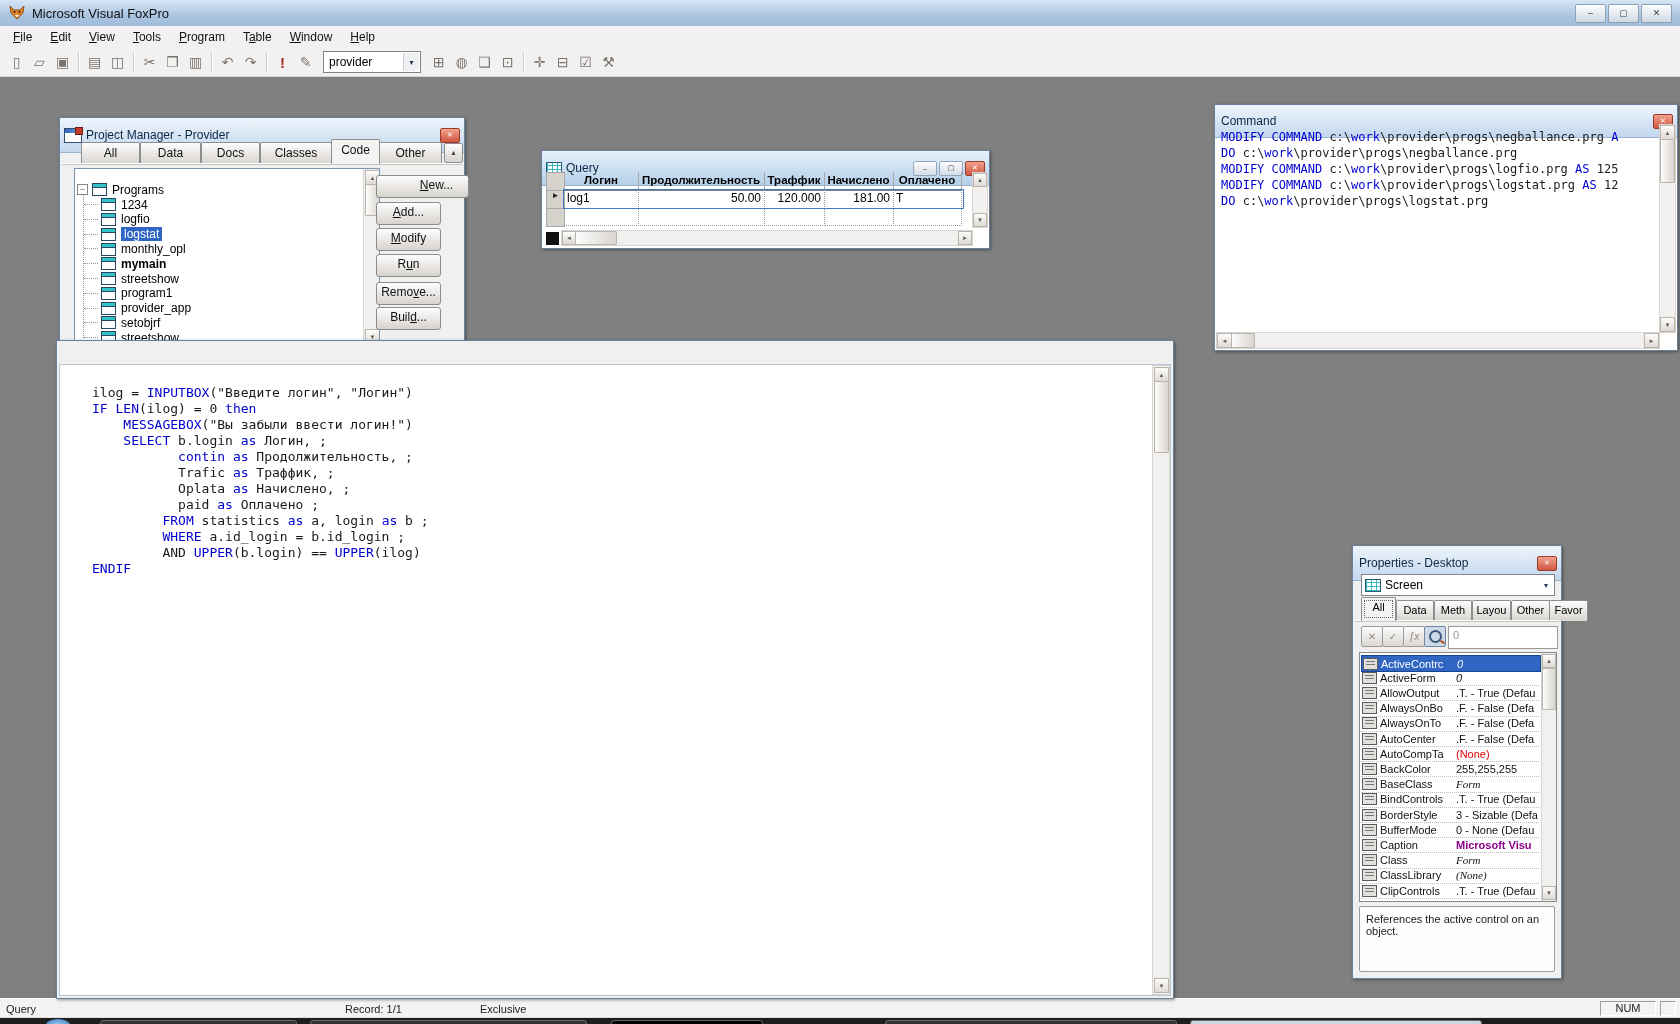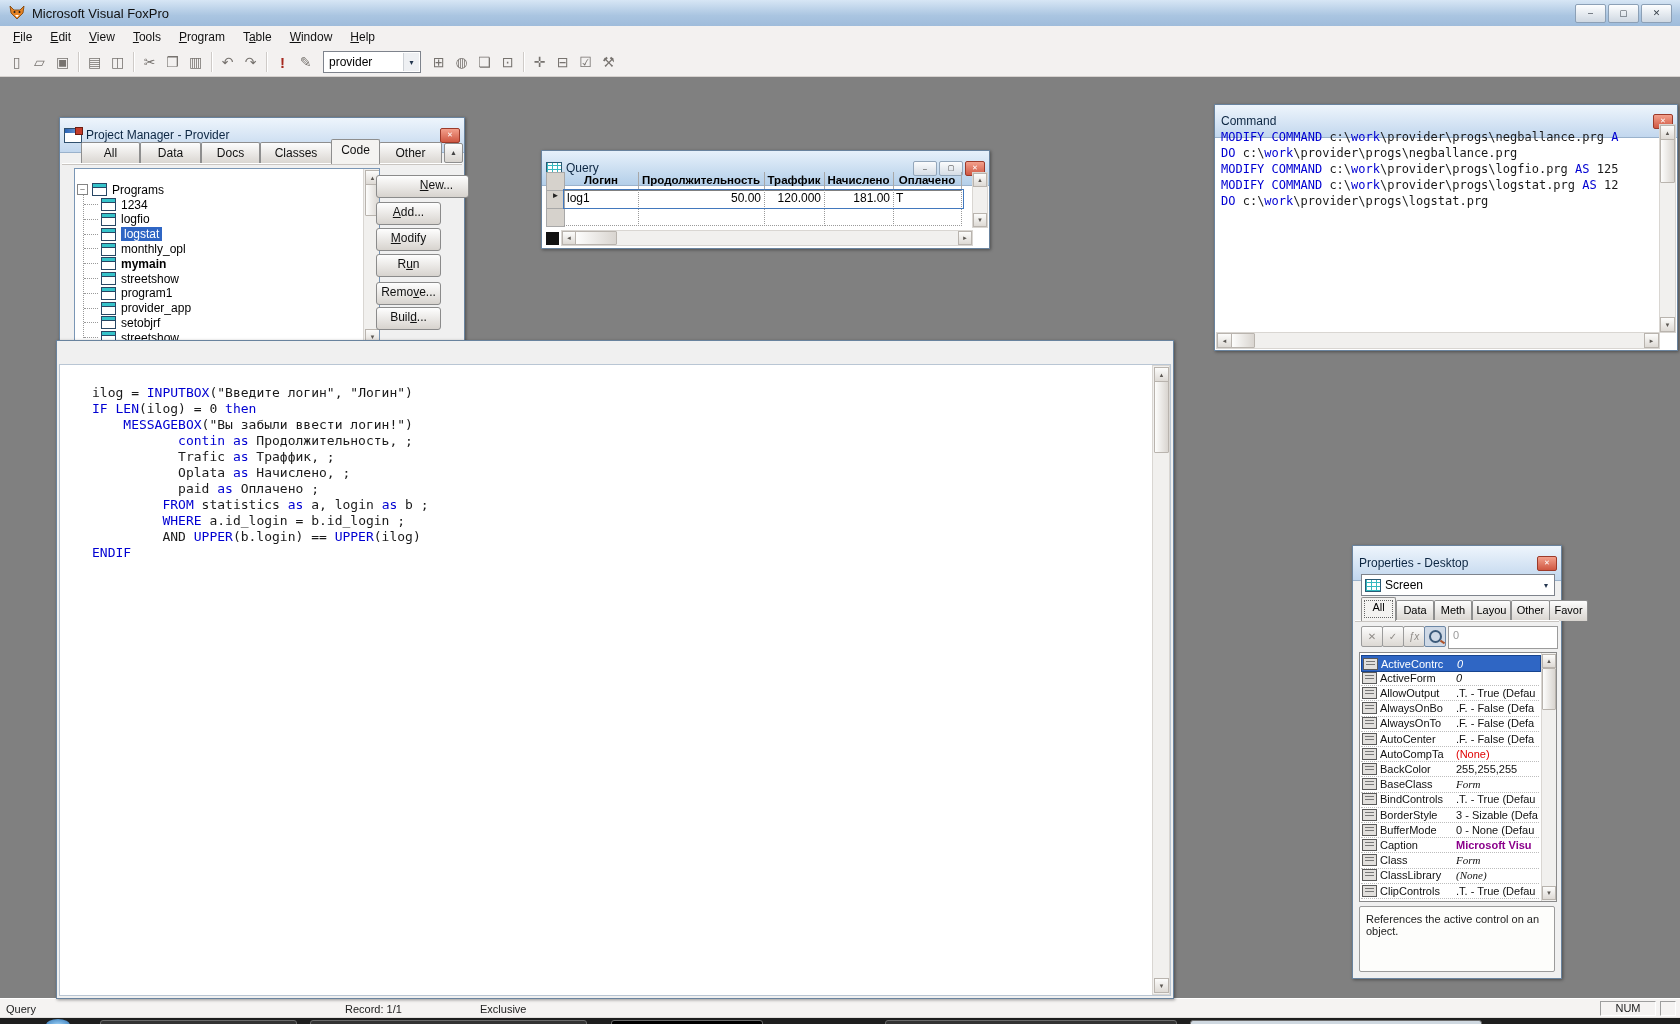--- a/index.html
+++ b/index.html
@@ -368,20 +368,21 @@
     <div class="sbarrow" style="right:0;top:0;width:13px;height:13px;">►</div>
   </div>
 </div>
 
 <div class="cwin" style="left:56px;top:340px;width:1116px;height:657px;z-index:4;">
   <div class="abs" style="left:2px;top:23px;right:2px;bottom:2px;background:#fff;border:1px solid #b9c6d4;">
     <div id="codetext" class="abs" style="left:32px;top:20px;right:20px;bottom:4px;overflow:hidden;">
         <div class="codeline"><span>ilog = </span><span class="kw">INPUTBOX</span><span>("Введите логин", "Логин")</span></div>
         <div class="codeline"><span class="kw">IF</span><span> </span><span class="kw">LEN</span><span>(ilog) = 0 </span><span class="kw">then</span></div>
         <div class="codeline"><span>    </span><span class="kw">MESSAGEBOX</span><span>("Вы забыли ввести логин!")</span></div>
+        <div class="codeline"><span>    </span><span class="kw">SELECT</span><span> b.login </span><span class="kw">as</span><span> Логин, ;</span></div>
         <div class="codeline"><span>           </span><span class="kw">contin</span><span> </span><span class="kw">as</span><span> Продолжительность, ;</span></div>
         <div class="codeline"><span>           Trafic </span><span class="kw">as</span><span> Траффик, ;</span></div>
         <div class="codeline"><span>           Oplata </span><span class="kw">as</span><span> Начислено, ;</span></div>
         <div class="codeline"><span>           paid </span><span class="kw">as</span><span> Оплачено ;</span></div>
         <div class="codeline"><span>         </span><span class="kw">FROM</span><span> statistics </span><span class="kw">as</span><span> a, login </span><span class="kw">as</span><span> b ;</span></div>
         <div class="codeline"><span>         </span><span class="kw">WHERE</span><span> a.id_login = b.id_login ;</span></div>
         <div class="codeline"><span>         AND </span><span class="kw">UPPER</span><span>(b.login) == </span><span class="kw">UPPER</span><span>(ilog)</span></div>
         <div class="codeline"><span class="kw">ENDIF</span></div>
       </div>
 

